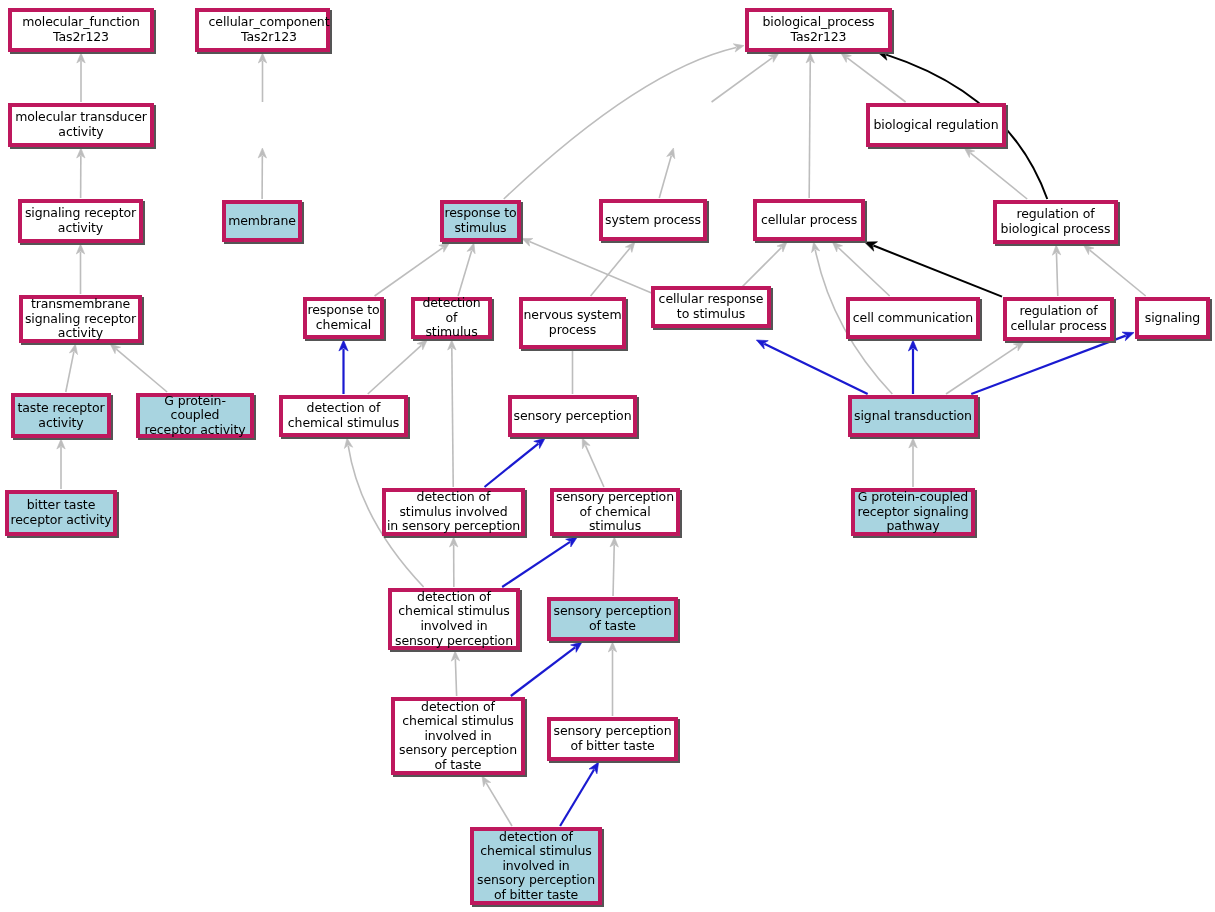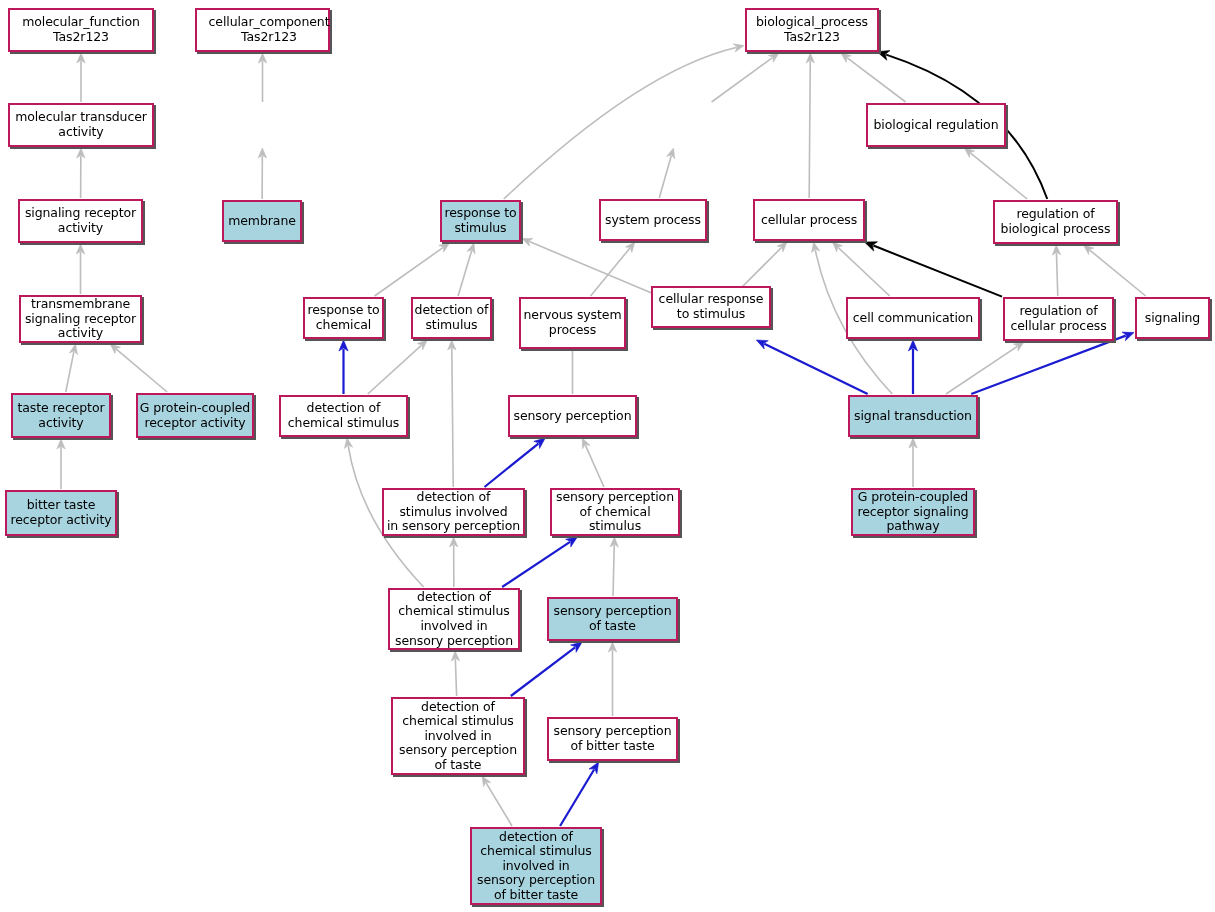--- a/index.html
+++ b/index.html
@@ -37,21 +37,21 @@
     line-height: 14.6px;
     white-space: pre-line;
     letter-spacing: -0.1px;
     z-index: 5;
   }
   .node.hl {
     background: #a8d4e0;
   }
   .node.shadow {
     box-shadow: 2px 2px 0 0 #555555;
-    border: 2px solid #be185d;
+    border: 4px solid #be185d;
     align-items: center;
   }
 </style>
 </head>
 <body>
 
 <div id="canvas">
   <svg id="edge-layer" xmlns="http://www.w3.org/2000/svg">
       <path d="M81.00,102.00 L81.00,61.00" stroke="#bdbdbd" stroke-width="1.6" fill="none"></path>
       <path d="M81.00,53.00 L85.20,63.00 L81.00,60.20 L76.80,63.00 Z" fill="#bdbdbd" stroke="#bdbdbd" stroke-width="0.6"></path>
@@ -141,21 +141,21 @@
       <path d="M612.50,642.00 L616.70,652.00 L612.50,649.20 L608.30,652.00 Z" fill="#bdbdbd" stroke="#bdbdbd" stroke-width="0.6"></path>
       <path d="M512.00,826.00 L486.12,782.86" stroke="#bdbdbd" stroke-width="1.6" fill="none"></path>
       <path d="M482.00,776.00 L490.75,782.41 L485.70,782.17 L483.54,786.74 Z" fill="#bdbdbd" stroke="#bdbdbd" stroke-width="0.6"></path>
       <path d="M560.09,826.00 L594.11,769.54" stroke="#1a1ad0" stroke-width="2.2" fill="none"></path>
       <path d="M598.65,762.00 L596.93,773.81 L594.56,768.78 L589.01,769.04 Z" fill="#1a1ad0" stroke="#1a1ad0" stroke-width="0.6"></path>
     </svg>
 <div class="node shadow" style="left: 8px; top: 8px; width: 146px; height: 44px;"><span>molecular_function
 Tas2r123</span></div>
     <div class="node shadow" style="left: 195px; top: 8px; width: 135px; height: 44px; padding-left: 13px;"><span>cellular_component
 Tas2r123</span></div>
-    <div class="node shadow" style="left: 745px; top: 8px; width: 134px; height: 44px;"><span>biological_process
+    <div class="node shadow" style="left: 745px; top: 8px; width: 147px; height: 44px;"><span>biological_process
 Tas2r123</span></div>
     <div class="node shadow" style="left: 8px; top: 103px; width: 146px; height: 44px;"><span>molecular transducer
 activity</span></div>
     <div class="node shadow" style="left: 866px; top: 103px; width: 140px; height: 44px;"><span>biological regulation</span></div>
     <div class="node shadow" style="left: 18px; top: 199px; width: 125px; height: 44px;"><span>signaling receptor
 activity</span></div>
     <div class="node shadow hl" style="left: 222px; top: 200px; width: 80px; height: 42px;"><span>membrane</span></div>
     <div class="node shadow hl" style="left: 440px; top: 200px; width: 81px; height: 42px;"><span>response to
 stimulus</span></div>
     <div class="node shadow" style="left: 599px; top: 199px; width: 108px; height: 42px;"><span>system process</span></div>

